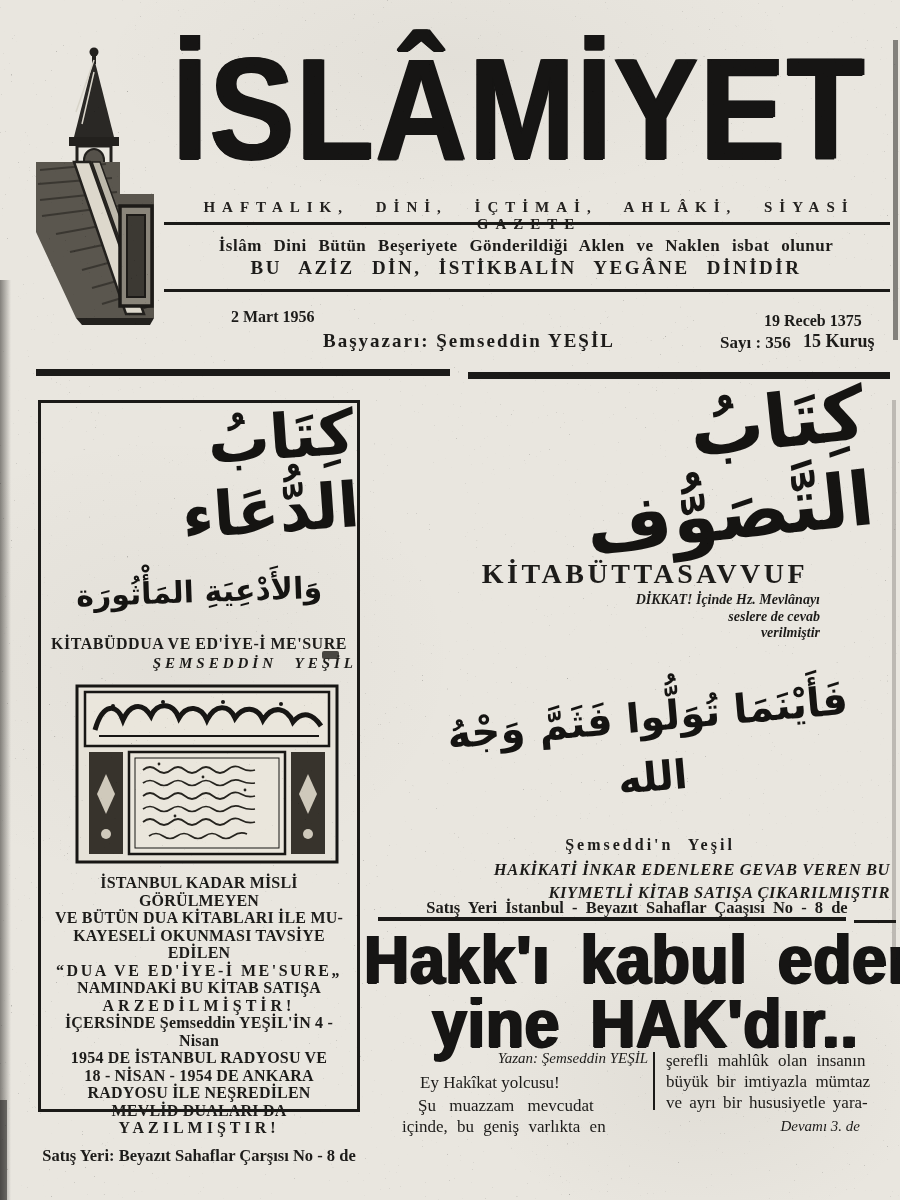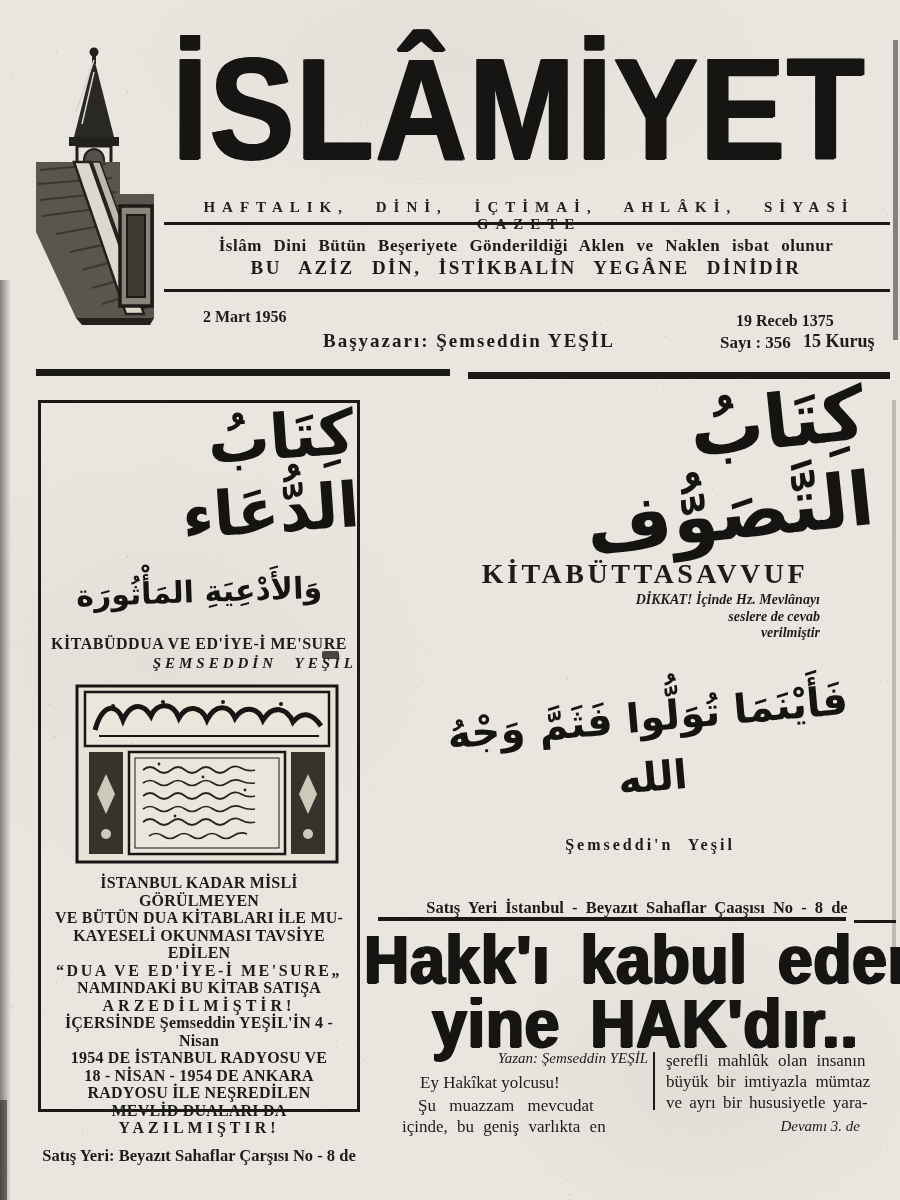--- a/index.html
+++ b/index.html
@@ -21,21 +21,21 @@
   .masthead-title{
     font-family:"Liberation Sans",sans-serif;font-weight:bold;font-size:138px;line-height:.98;
     letter-spacing:2px;white-space:nowrap;color:#161514;
     transform:scaleX(.92) scaleY(1.05);transform-origin:left top;
     text-shadow:2px 0 0 #161514,-1px 0 0 #161514,0 1px 0 #161514;
   }
   .masthead-sub{font-family:"Liberation Serif",serif;font-weight:bold;font-size:15px;
     letter-spacing:7px;word-spacing:16px;color:#242220;}
   .slogan1{font-size:17px;word-spacing:7px;letter-spacing:.5px;}
   .slogan2{font-size:19px;letter-spacing:2.5px;word-spacing:10px;}
-  .dateline{font-size:16px;}
+  .dateline{font-size:16px;margin-left:28px;}
   .rule{background:#1b1a18;}
 
   
   .arab{font-family:"DejaVu Sans",sans-serif;font-weight:bold;color:#151412;direction:rtl;
     display:flex;align-items:center;justify-content:center;}
 
   
   .adbox{border:3px solid #1b1a18;}
   .ad-title{font-size:16px;letter-spacing:.5px;}
   .ad-author{font-size:15px;letter-spacing:4px;word-spacing:10px;}
@@ -167,20 +167,24 @@
   <div class="abs serifB tas-title ctr" style="left:420px;top:558px;width:450px;">KİTABÜTTASAVVUF</div>
   <div class="abs serifB ital notice ctr" style="left:470px;top:592px;width:350px;">
     <div>DİKKAT! İçinde Hz. Mevlânayı</div>
     <div>seslere de cevab</div>
     <div>verilmiştir</div>
   </div>
 
   <div class="abs arab" style="left:440px;top:668px;width:420px;height:158px;font-size:40px;line-height:1.5;transform:rotate(-5deg);flex-wrap:wrap;text-align:center;" dir="rtl">فَأَيْنَمَا تُوَلُّوا فَثَمَّ وَجْهُ الله</div>
 
   <div class="abs serifB r-author ctr" style="left:440px;top:836px;width:420px;">Şemseddi'n Yeşil</div>
+  <div class="abs serifB ital promo ctr" style="left:400px;top:858px;width:490px;">
+    <div>HAKİKATİ İNKAR EDENLERE GEVAB VEREN BU</div>
+    <div>KIYMETLİ KİTAB SATIŞA ÇIKARILMIŞTIR</div>
+  </div>
   <div class="abs serifB r-sales ctr" style="left:392px;top:898px;width:490px;">Satış Yeri   İstanbul - Beyazıt Sahaflar Çaaşısı No - 8 de</div>
 
   <div class="abs rule" style="left:378px;top:917px;width:468px;height:4px;"></div>
   <div class="abs rule" style="left:854px;top:920px;width:42px;height:3px;"></div>
 
   <div class="abs headline" style="left:645px;top:925px;transform:translateX(-50%) scaleY(1.12);">Hakk'ı kabul eden</div>
   <div class="abs headline" style="left:645px;top:989px;transform:translateX(-50%) scaleY(1.12);">yine HAK'dır..</div>
 
   <div class="abs art" style="left:402px;top:1048px;width:246px;">
     <div class="byline ital ctr">Yazan: Şemseddin YEŞİL</div>

